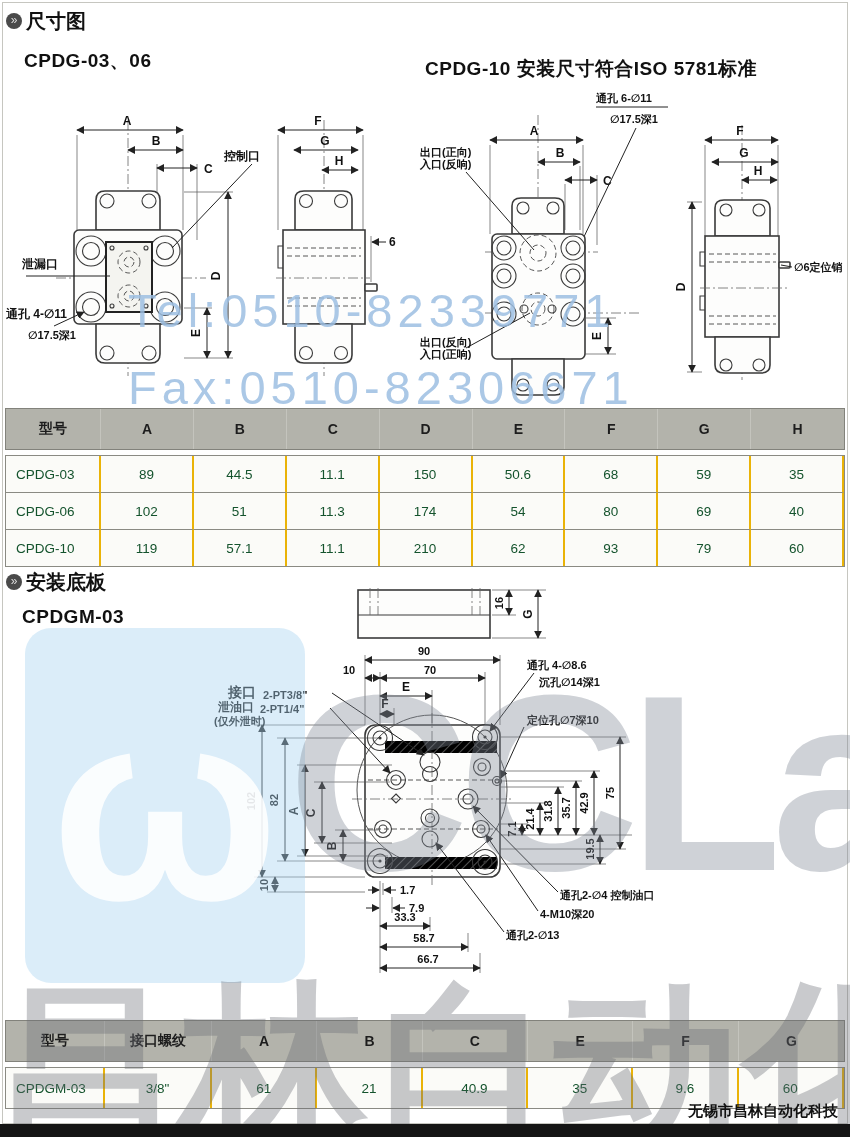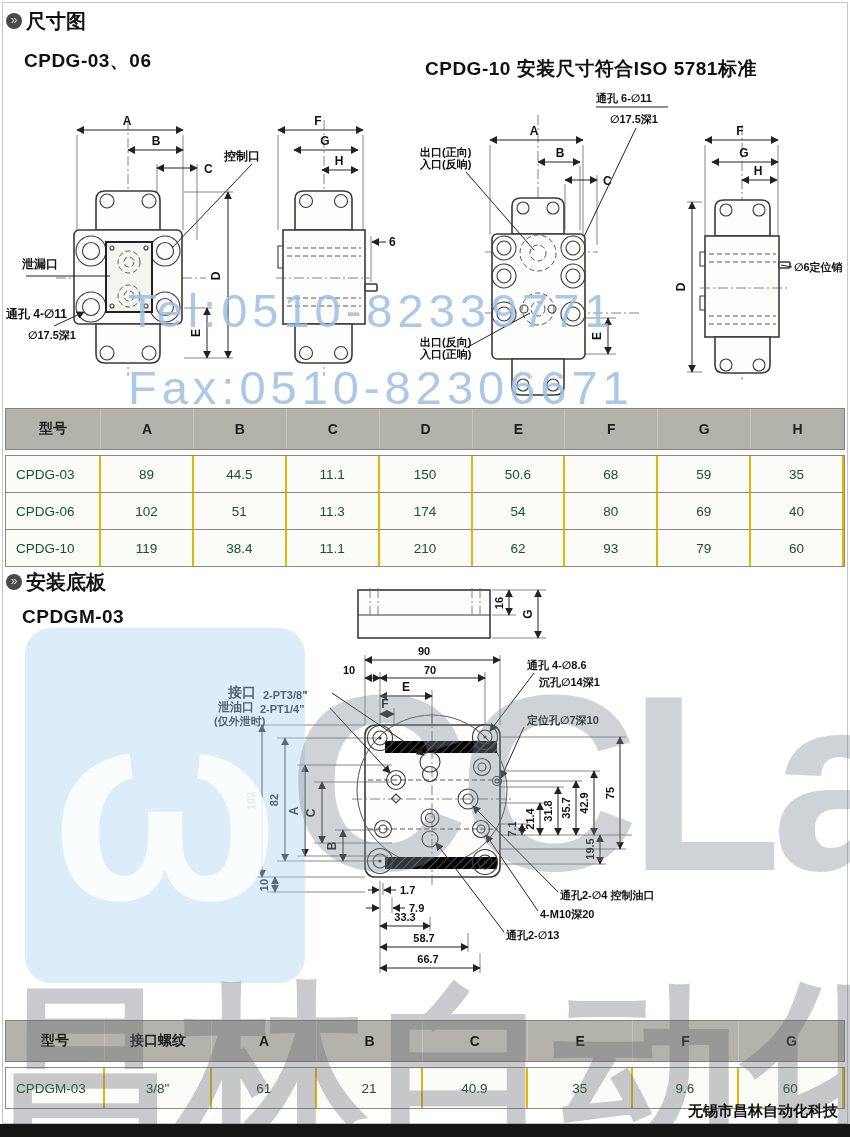--- a/index.html
+++ b/index.html
@@ -280,21 +280,21 @@
       <div class="cell">11.3</div>
       <div class="cell">174</div>
       <div class="cell">54</div>
       <div class="cell">80</div>
       <div class="cell">69</div>
       <div class="cell">40</div>
     </div>
     <div class="row">
       <div class="cell model">CPDG-10</div>
       <div class="cell">119</div>
-      <div class="cell">38.4</div>
+      <div class="cell">57.1</div>
       <div class="cell">11.1</div>
       <div class="cell">210</div>
       <div class="cell">62</div>
       <div class="cell">93</div>
       <div class="cell">79</div>
       <div class="cell">60</div>
     </div>
   </div>
 </div>
 

